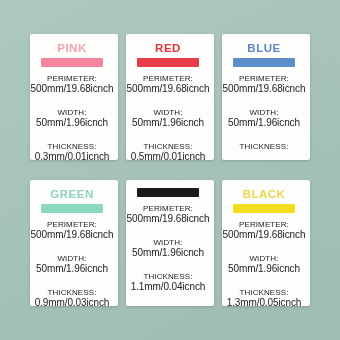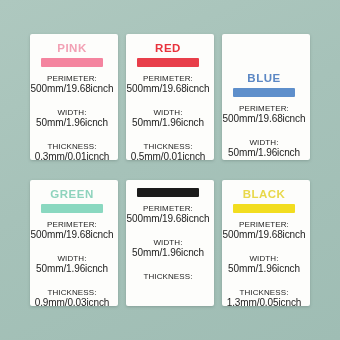--- a/index.html
+++ b/index.html
@@ -119,21 +119,21 @@
         <div class="spec-label">WIDTH:</div>
         <div class="spec-value">50mm/1.96icnch</div>
       </div>
       <div class="spec">
         <div class="spec-label">THICKNESS:</div>
         <div class="spec-value">0.5mm/0.01icnch</div>
       </div>
     </div>
 
     <div class="card">
-      <div class="card-title" style="color: rgb(91, 135, 196); margin-top: 30px;">BLUE</div>
+      <div class="card-title" style="color: rgb(91, 135, 196);">BLUE</div>
       <div class="swatch" style="background: rgb(94, 143, 203);"></div>
       <div class="spec">
         <div class="spec-label">PERIMETER:</div>
         <div class="spec-value">500mm/19.68icnch</div>
       </div>
       <div class="spec">
         <div class="spec-label">WIDTH:</div>
         <div class="spec-value">50mm/1.96icnch</div>
       </div>
       <div class="spec">
@@ -163,20 +163,21 @@
       <div class="spec">
         <div class="spec-label">PERIMETER:</div>
         <div class="spec-value">500mm/19.68icnch</div>
       </div>
       <div class="spec">
         <div class="spec-label">WIDTH:</div>
         <div class="spec-value">50mm/1.96icnch</div>
       </div>
       <div class="spec">
         <div class="spec-label">THICKNESS:</div>
+        <div class="spec-value">1.1mm/0.04icnch</div>
       </div>
     </div>
 
     <div class="card">
       <div class="card-title" style="color: rgb(232, 216, 74);">BLACK</div>
       <div class="swatch" style="background: rgb(242, 221, 31);"></div>
       <div class="spec">
         <div class="spec-label">PERIMETER:</div>
         <div class="spec-value">500mm/19.68icnch</div>
       </div>

